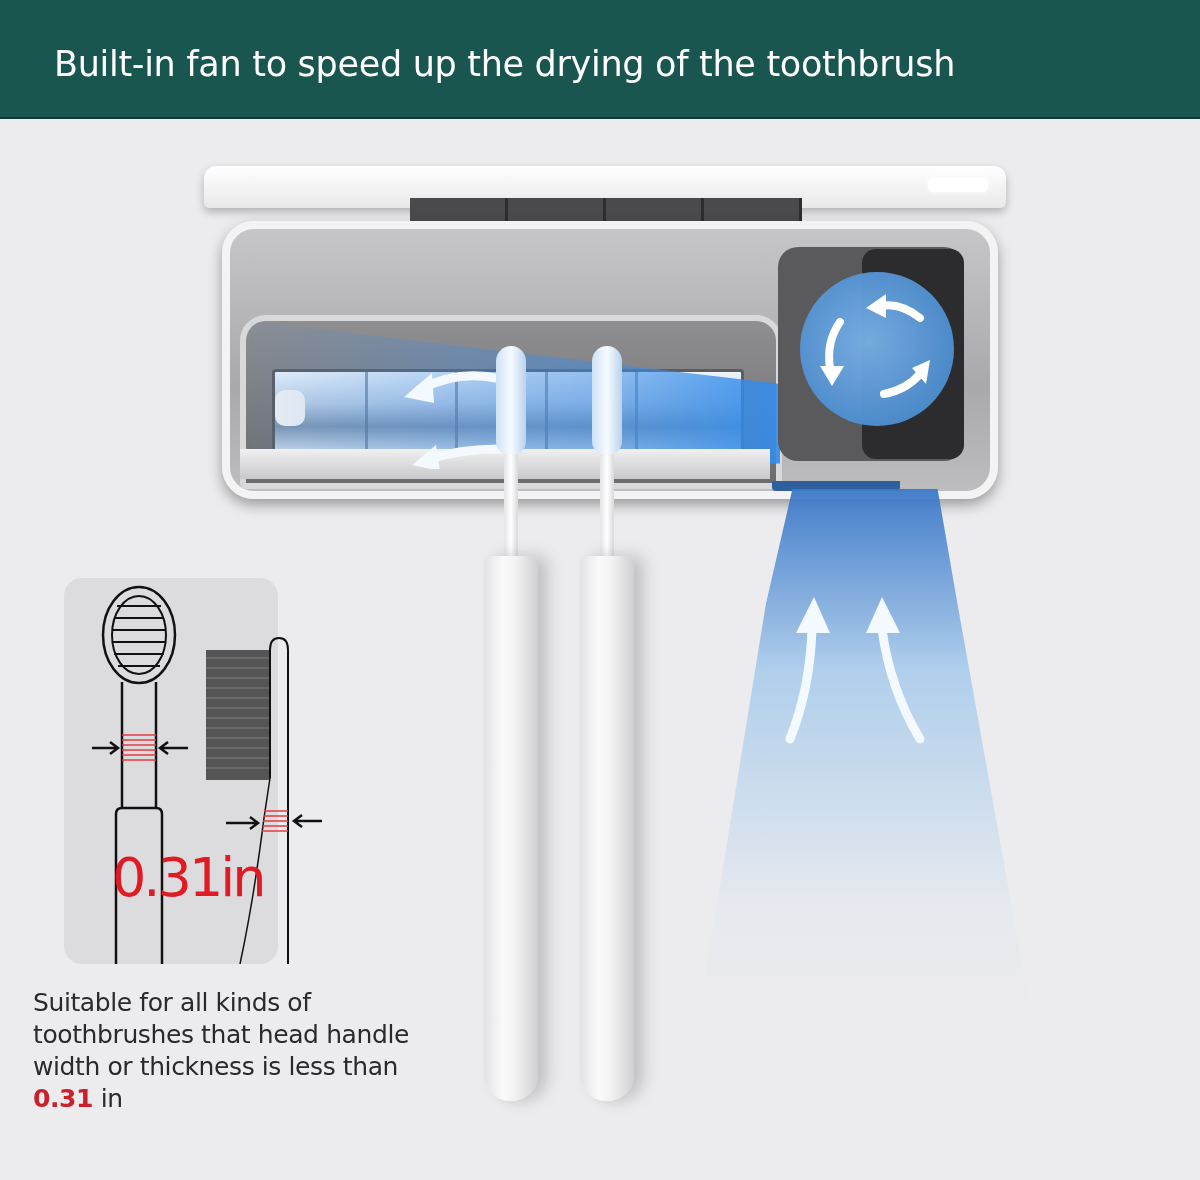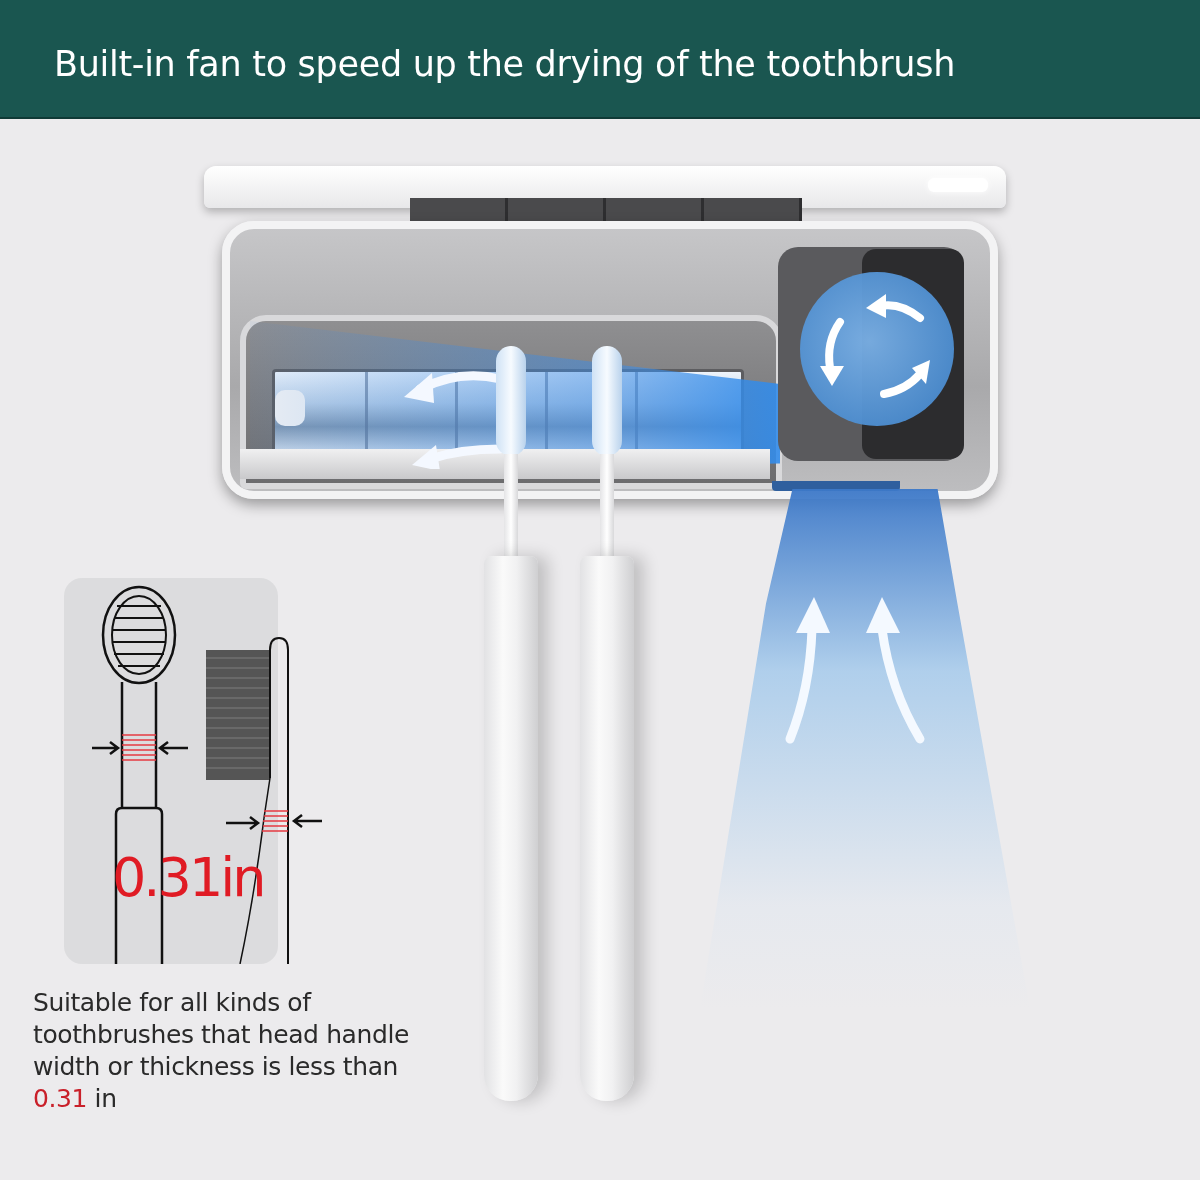--- a/index.html
+++ b/index.html
@@ -40,21 +40,21 @@
   .brush .head { position:absolute; left:12px; width:30px; height:110px; border-radius:15px; background:linear-gradient(90deg,#cfe2f5,#f7fbff,#b9d2ec); }
   .brush .neck { position:absolute; left:20px; width:14px; background:linear-gradient(90deg,#e4e4e6,#ffffff,#d8d8da); }
   .brush .handle { position:absolute; left:0; width:54px; border-radius:8px 8px 26px 26px; background:linear-gradient(90deg,#e2e2e4,#fafafa 35%,#f1f1f2 60%,#cfcfd1); box-shadow:10px 0 16px rgba(0,0,0,0.18); }
 
   
   .diagram { position:absolute; left:35px; top:459px; width:214px; height:386px; background:#dcdcde; border-radius:18px;margin-left:29px; }
   .diagram svg { position:absolute; left:0; top:0; }
   .diagram-label { position:absolute; left:48px; top:268px; font-size:54px; color:#e01b24; font-family:"DejaVu Sans", sans-serif; letter-spacing:-3px; }
 
   .caption { position:absolute; left:33px; top:868px; width:400px; font-size:25px; line-height:32px; color:#2a2a2a; font-family:"DejaVu Sans", sans-serif; letter-spacing:-0.4px; }
-  .caption .hl { color:#c9202a; }
+  .caption .hl { color:#c9202a;font-weight:bold; }
 </style>
 </head>
 <body>
 
 <div class="banner">
   <div class="line l1">Built-in fan to speed up the drying of the toothbrush</div>
 </div>
 
 <div class="scene">
 

